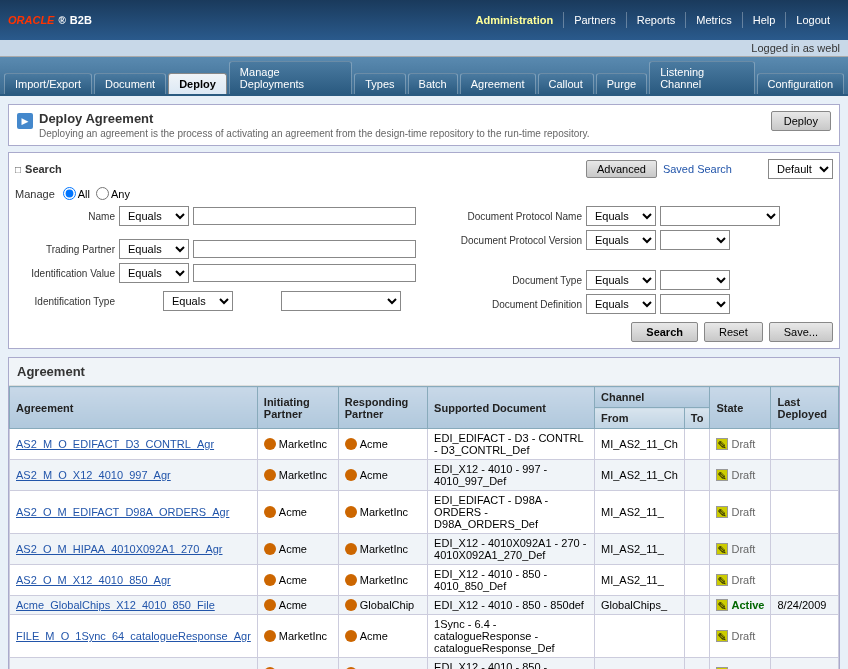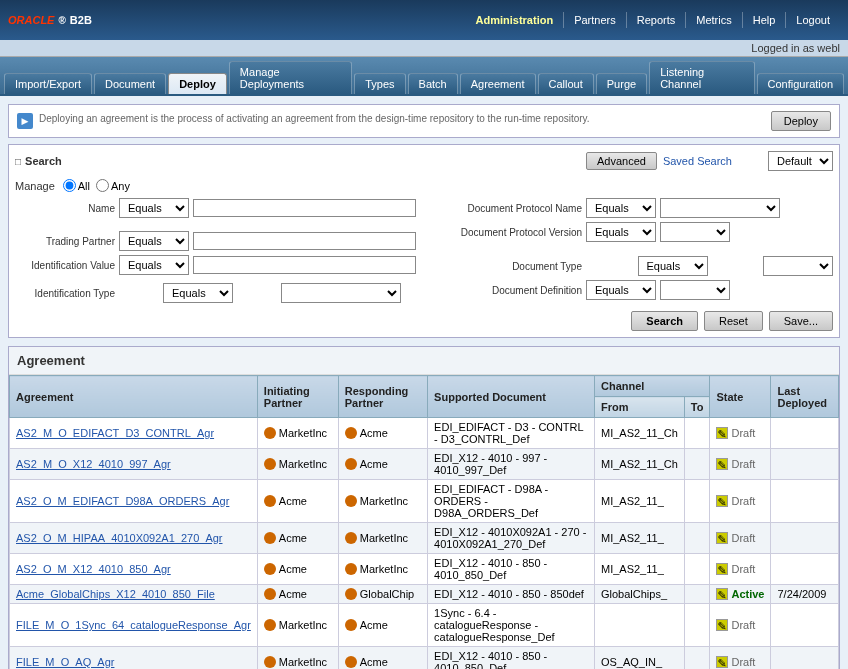--- a/index.html
+++ b/index.html
@@ -279,20 +279,21 @@
   <div class="tab">Listening Channel</div>
   <div class="tab">Configuration</div>
 </div>
 
 <div class="main-content">
 
   <div class="page-header">
     <div class="page-title-area">
       <div class="page-icon">▶</div>
       <div class="page-title-text">
+        <h1>Deploy Agreement</h1>
         <div class="page-subtitle">Deploying an agreement is the process of activating an agreement from the design-time repository to the run-time repository.</div>
       </div>
     </div>
     <button class="deploy-btn">Deploy</button>
   </div>
 
   <div class="search-panel">
     <div class="search-header">
       <div class="search-title">
         <span class="collapse-icon">□</span>
@@ -368,21 +369,21 @@
         </div>
         <div class="form-row" style="margin-top:4px;">
           <label class="form-label form-label-left" style="min-width:150px;">Document Protocol Version</label>
           <select class="form-select">
             <option>Equals</option>
           </select>
           <select class="form-select">
             <option></option>
           </select>
         </div>
-        <div class="form-row" style="margin-top:14px;justify-content:space-between;">
+        <div class="form-row" style="margin-top:20px;">
           <label class="form-label form-label-left" style="min-width:150px;">Document Type</label>
           <select class="form-select">
             <option>Equals</option>
           </select>
           <select class="form-select">
             <option></option>
           </select>
         </div>
         <div class="form-row" style="margin-top:4px;">
           <label class="form-label form-label-left" style="min-width:150px;">Document Definition</label>
@@ -576,21 +577,21 @@
     </td>
     <td>EDI_X12 - 4010 - 850 - 850def</td>
     <td>GlobalChips_</td>
     <td></td>
     <td>
       <div style="display:flex;align-items:center;gap:3px;">
         <span class="edit-icon">✎</span>
         <span class="status-active">Active</span>
       </div>
     </td>
-    <td>7/24/2009</td>
+    <td>8/24/2009</td>
   </tr>
             <tr>
     <td>
       <span class="link-cell">FILE_M_O_1Sync_64_catalogueResponse_Agr</span>
     </td>
     <td>
       <div class="partner-cell">
         <span class="partner-icon"></span>
         <span>MarketInc</span>
       </div>

